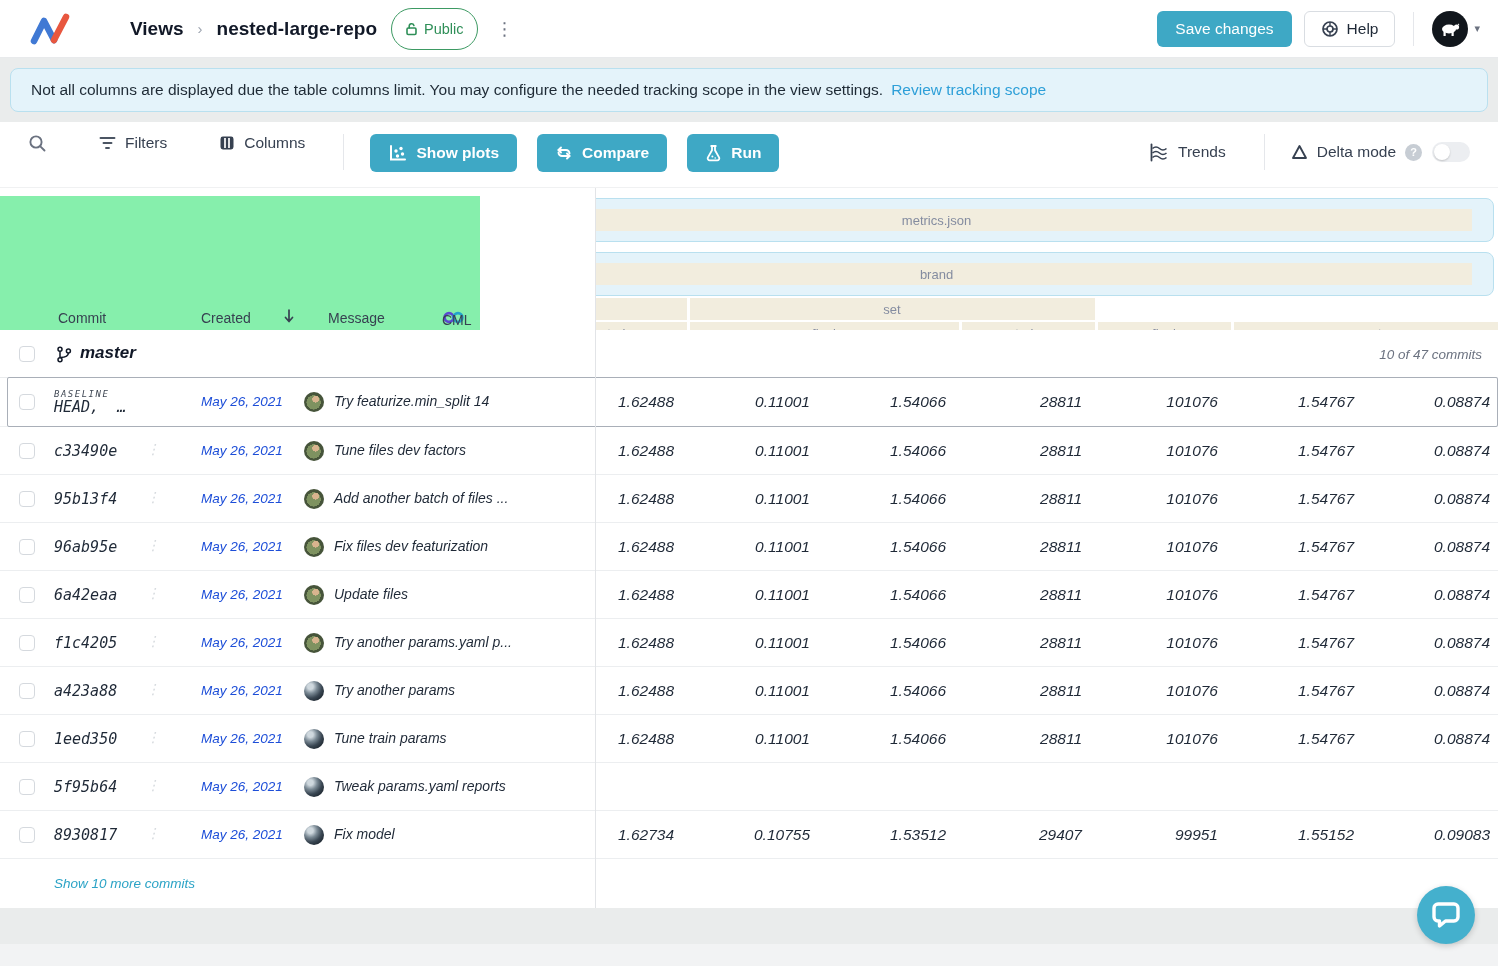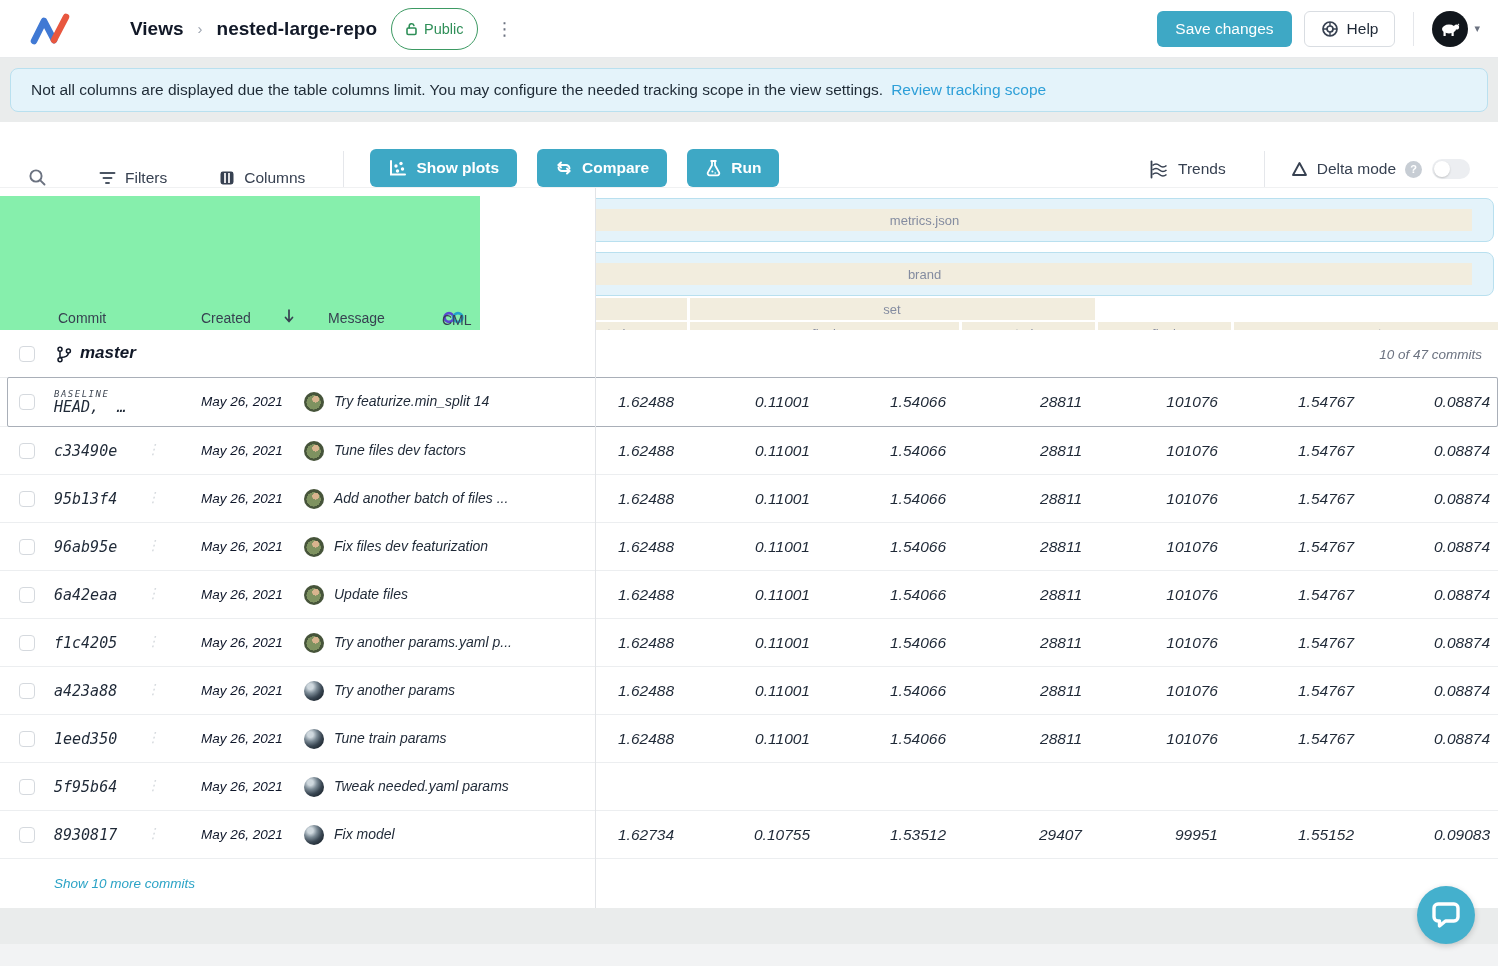--- a/index.html
+++ b/index.html
@@ -21,21 +21,21 @@
   .v-divider { width:1px; height:34px; background:#e5e7eb; margin:0 6px; }
   .user-menu { display:flex; align-items:center; gap:6px; cursor:pointer; }
   .user-avatar { width:36px; height:36px; border-radius:50%; background:#11161c; display:flex; align-items:center; justify-content:center; }
   .caret { color:#6b7280; font-size:11px; }
 
   
   .banner { margin:10px; height:44px; background:#e4f3fa; border:1px solid #b9e0ef; border-radius:8px; display:flex; align-items:center; padding:0 20px; font-size:15.5px; color:#1e2a35; }
   .banner a { color:#2d9fd8; text-decoration:none; margin-left:8px; cursor:pointer; }
 
   
-  .toolbar { height:66px; background:#fff; display:flex; align-items:flex-end; padding:0 28px; border-bottom:1px solid #f0f1f2; }
+  .toolbar { height:66px; background:#fff; display:flex; align-items:flex-start; padding:12px 28px; border-bottom:1px solid #f0f1f2; }
   .tool-item { display:flex; align-items:center; gap:9px; color:#374151; font-size:15.5px; cursor:pointer; }
   .toolbar .gap-l { margin-left:52px; }
   .tool-div { width:1px; height:36px; background:#e5e7eb; margin:0 26px 0 38px; }
   .btn-teal { background:#3ea8c5; color:#fff; border:none; border-radius:6px; height:38px; padding:0 18px; font-size:15.5px; font-weight:600; display:flex; align-items:center; gap:9px; margin-right:20px; cursor:pointer; font-family:inherit; }
   .toolbar-right { margin-left:auto; display:flex; align-items:center; }
   .qmark { width:17px; height:17px; border-radius:50%; background:#c7cdd4; color:#fff; font-size:11px; font-weight:700; display:flex; align-items:center; justify-content:center; margin:0 10px 0 9px; cursor:pointer; }
   .toggle { width:38px; height:20px; border-radius:10px; background:#eceef1; position:relative; cursor:pointer; }
   .toggle .knob { position:absolute; left:2px; top:2px; width:16px; height:16px; border-radius:50%; background:#fff; box-shadow:0 1px 2px rgba(0,0,0,.18); }
 
   
@@ -47,38 +47,38 @@
   .lc-commit { left:58px; }
   .lc-created { left:201px; }
   .lc-sort { left:282px; top:0 !important; }
   .lc-message { left:328px; }
   .lc-cml { left:auto; right:14px; display:flex; align-items:center; gap:7px; }
 
   .metrics-head { position:absolute; left:595px; right:0; top:0; height:142px; overflow:hidden; }
   .metrics-head-inner { width:952px; margin-left:-43px; }
   .mh-row { display:flex; margin-bottom:2px; }
   .mh-cell { margin:0 1.5px; background:#f2edde; height:22px; display:flex; align-items:center; justify-content:center; position:relative; font-size:13px; color:#848ca0; overflow:hidden; }
-  .mh-row.banner .mh-cell .mh-label { position:absolute; left:340px; transform:translateX(-50%); white-space:nowrap; }
+  .mh-row.banner .mh-cell .mh-label { position:absolute; left:352px; transform:translateX(-50%); white-space:nowrap; }
 
   .table-body { position:relative; background:#fff; border-bottom:1px solid #e3e5e8;font-style:italic; }
   .branch-row { position:relative; height:48px; border-bottom:1px solid #e9ebed; }
   .branch-row .checkbox { left:19px; }
   .branch-icon { position:absolute; left:56px; top:16px; }
   .branch-name { position:absolute; left:80px; top:13px; font-size:17px; font-weight:700; color:#111827; }
   .branch-count { position:absolute; right:16px; top:17px; font-size:13.5px; color:#6b7280; }
 
   .commit-row { position:relative; height:48px; border-top:1px solid #eceef0; }
   .commit-row:first-child { border-top:none; }
   .row-outline { position:absolute; left:7px; right:0; top:-1px; bottom:-1px; border:1px solid #a9afb8; border-radius:2px; pointer-events:none; z-index:3; }
   .checkbox { position:absolute; left:19px; top:16px; width:16px; height:16px; border:1.5px solid #d5d9de; border-radius:4px; background:#fff; cursor:pointer; }
   .hash-block { position:absolute; left:54px; top:0; height:100%; display:flex; flex-direction:column; justify-content:center; }
   .baseline-label { font-family:"DejaVu Sans Mono", monospace; font-size:9px; letter-spacing:1.5px; color:#3f4753; margin-bottom:-1px; }
   .hash { font-family:"DejaVu Sans Mono", monospace; font-size:15px; color:#1f2937; cursor:pointer; white-space:pre; }
   .row-kebab { position:absolute; left:146px; top:14px; color:#d6dade; font-size:14px; cursor:pointer; }
-  .commit-date { position:absolute; left:201px; top:16px; font-size:13.5px; color:#0f172a; }
+  .commit-date { position:absolute; left:201px; top:16px; font-size:13.5px; color:#1d4ed8; }
   .avatar { position:absolute; left:304px; top:14px; width:20px; height:20px; border-radius:50%; }
   .avatar.photo { background: radial-gradient(circle at 58% 36%, #d8b48e 0 19%, rgba(0,0,0,0) 20%), radial-gradient(circle at 48% 52%, #7e9260 0 48%, rgba(0,0,0,0) 49%), radial-gradient(circle at 50% 50%, #46543a 0 75%, #232b1c 100%); }
   .avatar.dark { background: radial-gradient(circle at 32% 28%, #cfd8de 0 14%, #7c8b96 34%, #3a4753 58%, #141c24 88%); }
   .commit-message { position:absolute; left:334px; top:15px; font-size:14px; color:#1f2937; white-space:nowrap; }
   .row-metrics { position:absolute; left:595px; right:0; top:0; bottom:0; overflow:hidden; }
   .row-metrics-inner { width:952px; height:100%; margin-left:-43px; display:flex; }
   .metric-cell { width:136px; height:100%; display:flex; align-items:center; justify-content:flex-end; padding-right:14px; font-size:15.5px; color:#1f2937; }
 
   .show-more-row { height:50px; border-top:1px solid #eceef0; display:flex; align-items:center; padding-left:54px; }
   .show-more-row a { color:#2ba3c6; font-size:13.5px; text-decoration:none; cursor:pointer; }
@@ -484,21 +484,21 @@
   <div class="commit-row">
 
     <span class="checkbox"></span>
     <div class="hash-block">
 
       <div class="hash">5f95b64</div>
     </div>
     <span class="row-kebab">⋮</span>
     <span class="commit-date">May 26, 2021</span>
     <span class="avatar dark"></span>
-    <span class="commit-message">Tweak needed.yaml params</span>
+    <span class="commit-message">Tweak params.yaml reports</span>
   </div>
 
   <div class="commit-row">
 
     <span class="checkbox"></span>
     <div class="hash-block">
 
       <div class="hash">8930817</div>
     </div>
     <span class="row-kebab">⋮</span>

